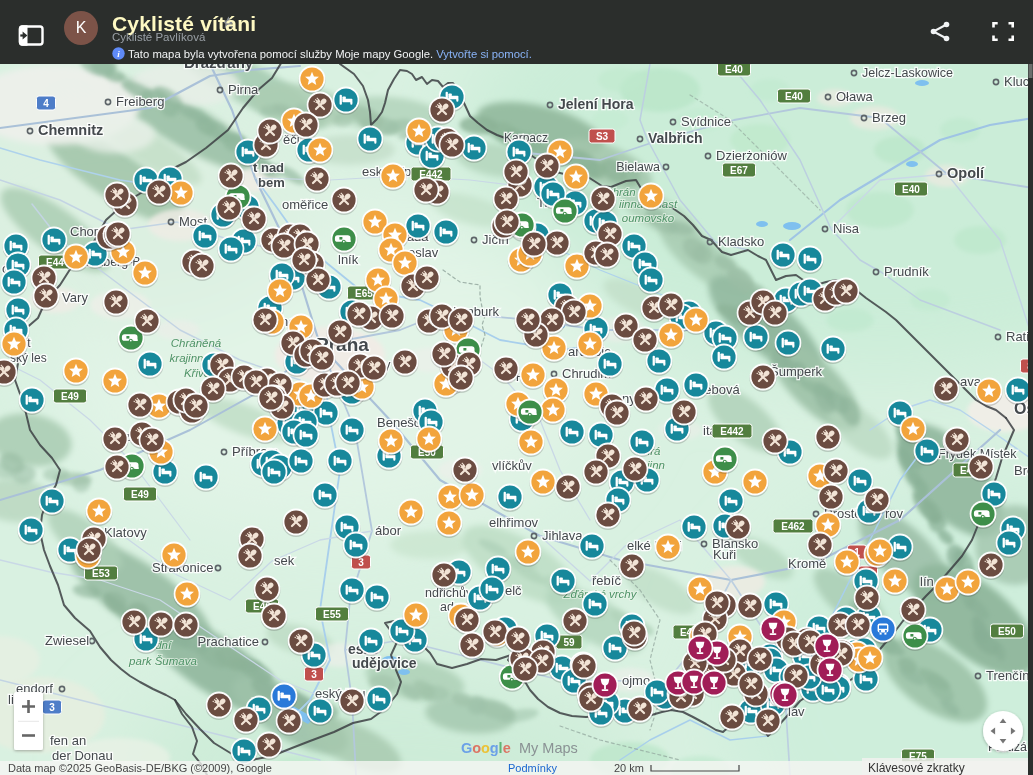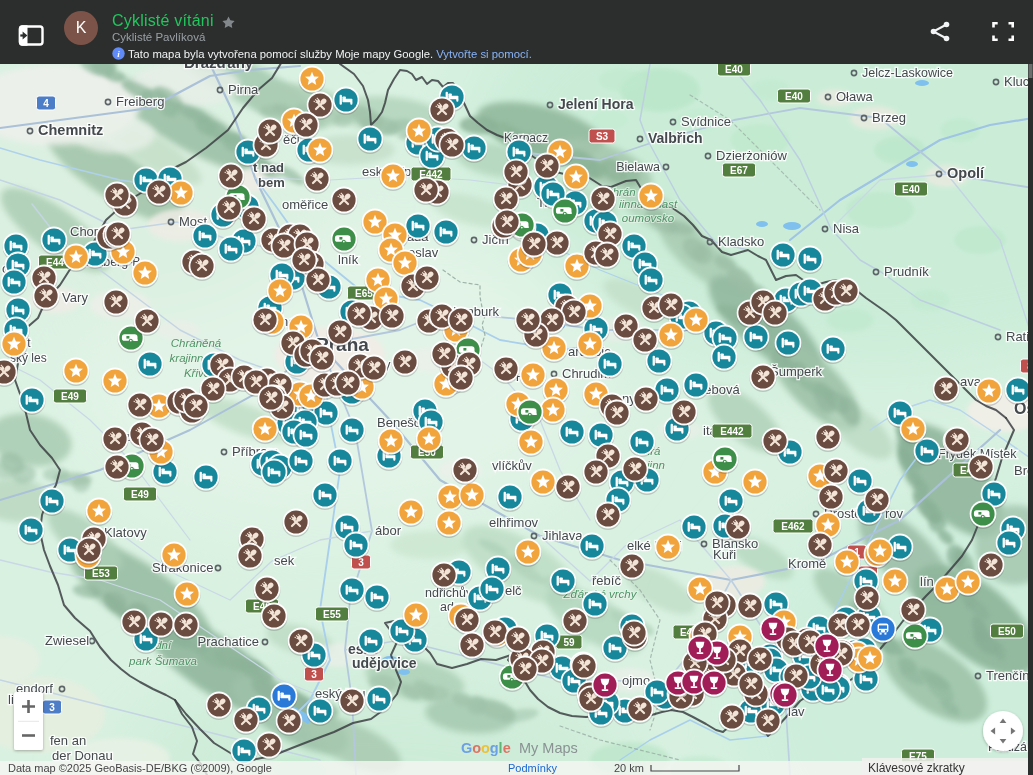--- a/index.html
+++ b/index.html
@@ -1,17 +1,17 @@
 <!DOCTYPE html>
 <html><head><meta charset="utf-8"><title>Cyklisté vítáni</title>
 <style>
 html,body{margin:0;padding:0;width:1033px;height:775px;overflow:hidden;
 font-family:"Liberation Sans",sans-serif;background:#d7efdf;}
 #hdr{position:absolute;top:0;left:0;width:1033px;height:64px;background:#2b2e2c;z-index:10;}
-#hdr .title{position:absolute;left:112px;top:12px;color:#22c55e;font-size:16px;font-weight:normal;letter-spacing:.2px;}
+#hdr .title{position:absolute;left:112px;top:12px;color:#fef9c3;font-size:21px;font-weight:bold;letter-spacing:.2px;}
 #hdr .sub{position:absolute;left:112px;top:31px;color:#9aa0a6;font-size:11.5px;}
 #hdr .info{position:absolute;left:112px;top:47px;font-size:11.3px;color:#f1f3f4;white-space:nowrap;}
 #hdr .info .lnk{color:#8ab4f8;}
 #avt{position:absolute;left:64px;top:11px;width:34px;height:34px;border-radius:50%;
 background:#7c5348;color:#fff;font-size:16px;text-align:center;line-height:34px;}
 #mapc{position:absolute;top:64px;left:0;width:1033px;height:711px;}
 </style></head>
 <body>
 <div id="mapc">
 <svg width="1033" height="711" viewBox="0 0 1033 711">

